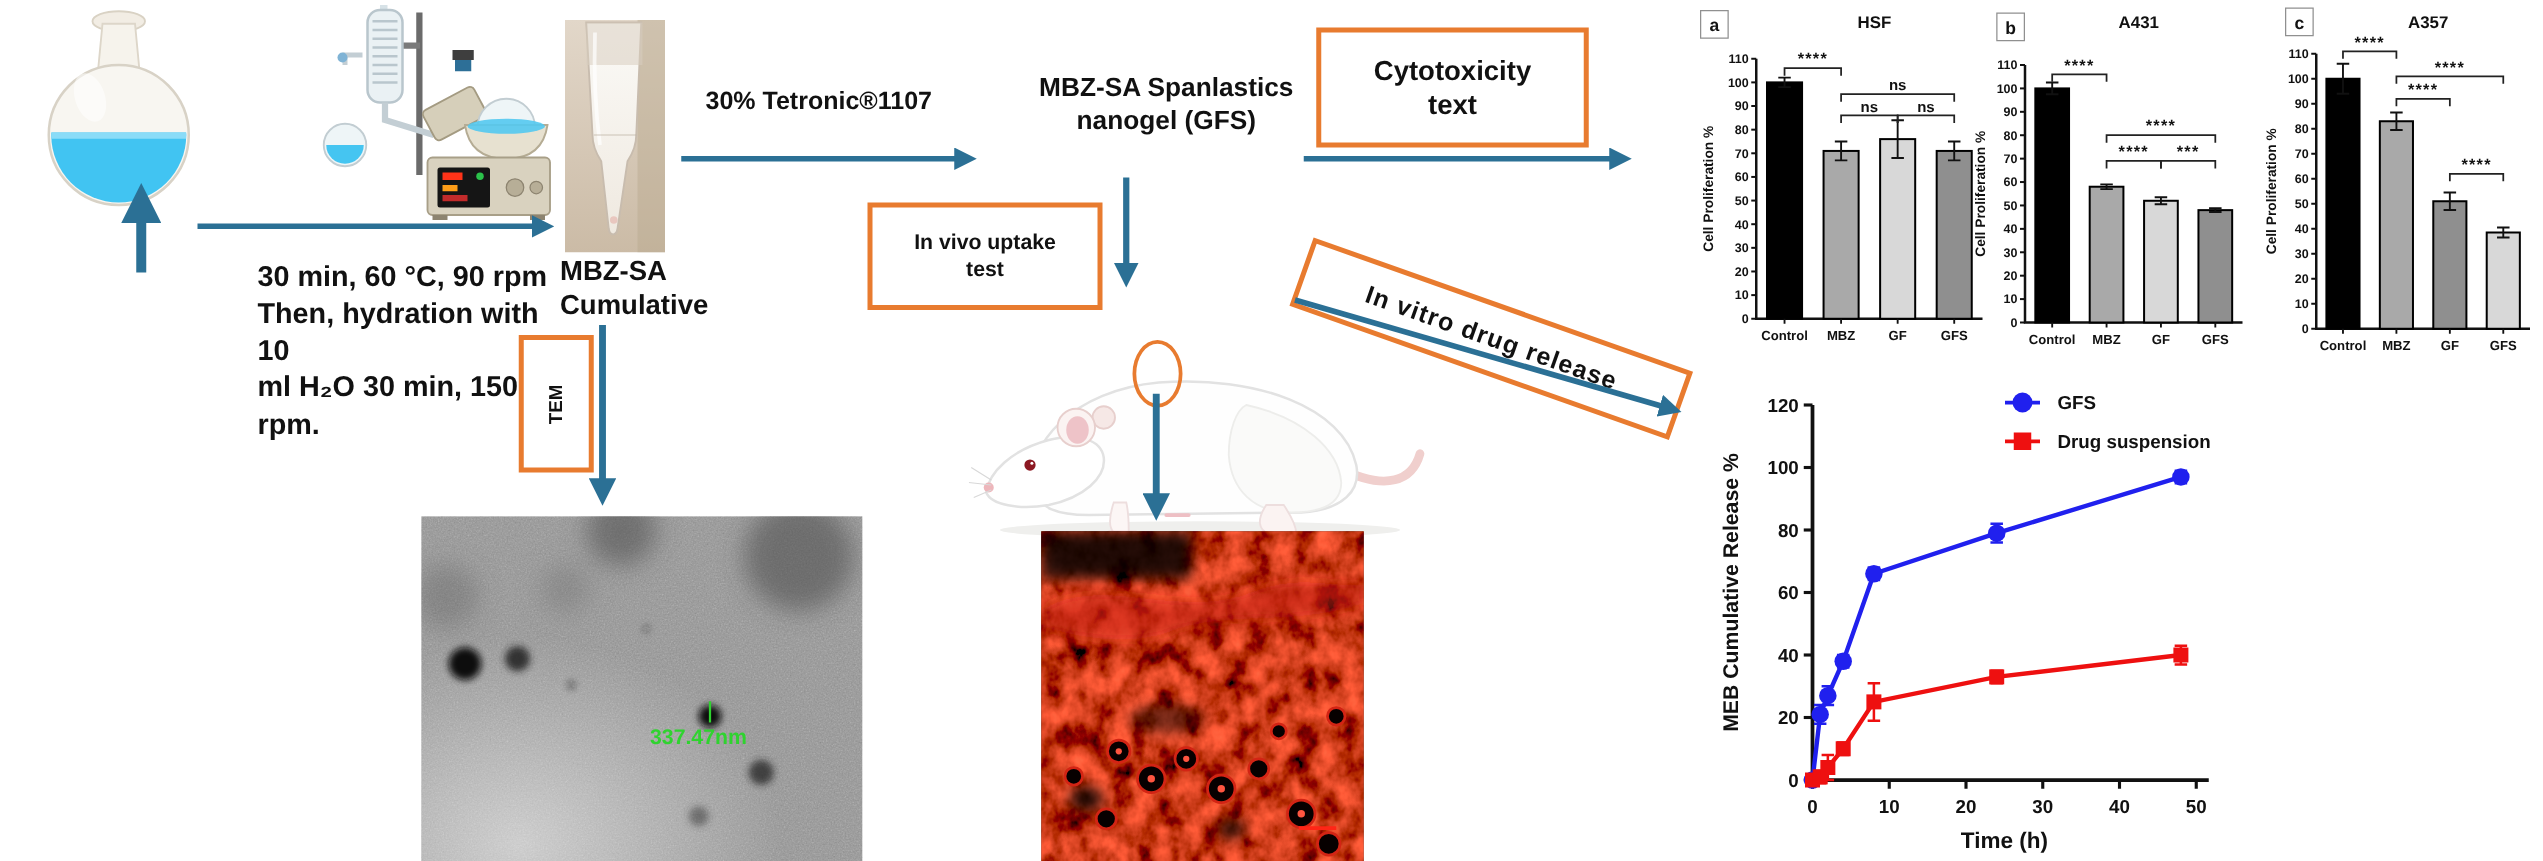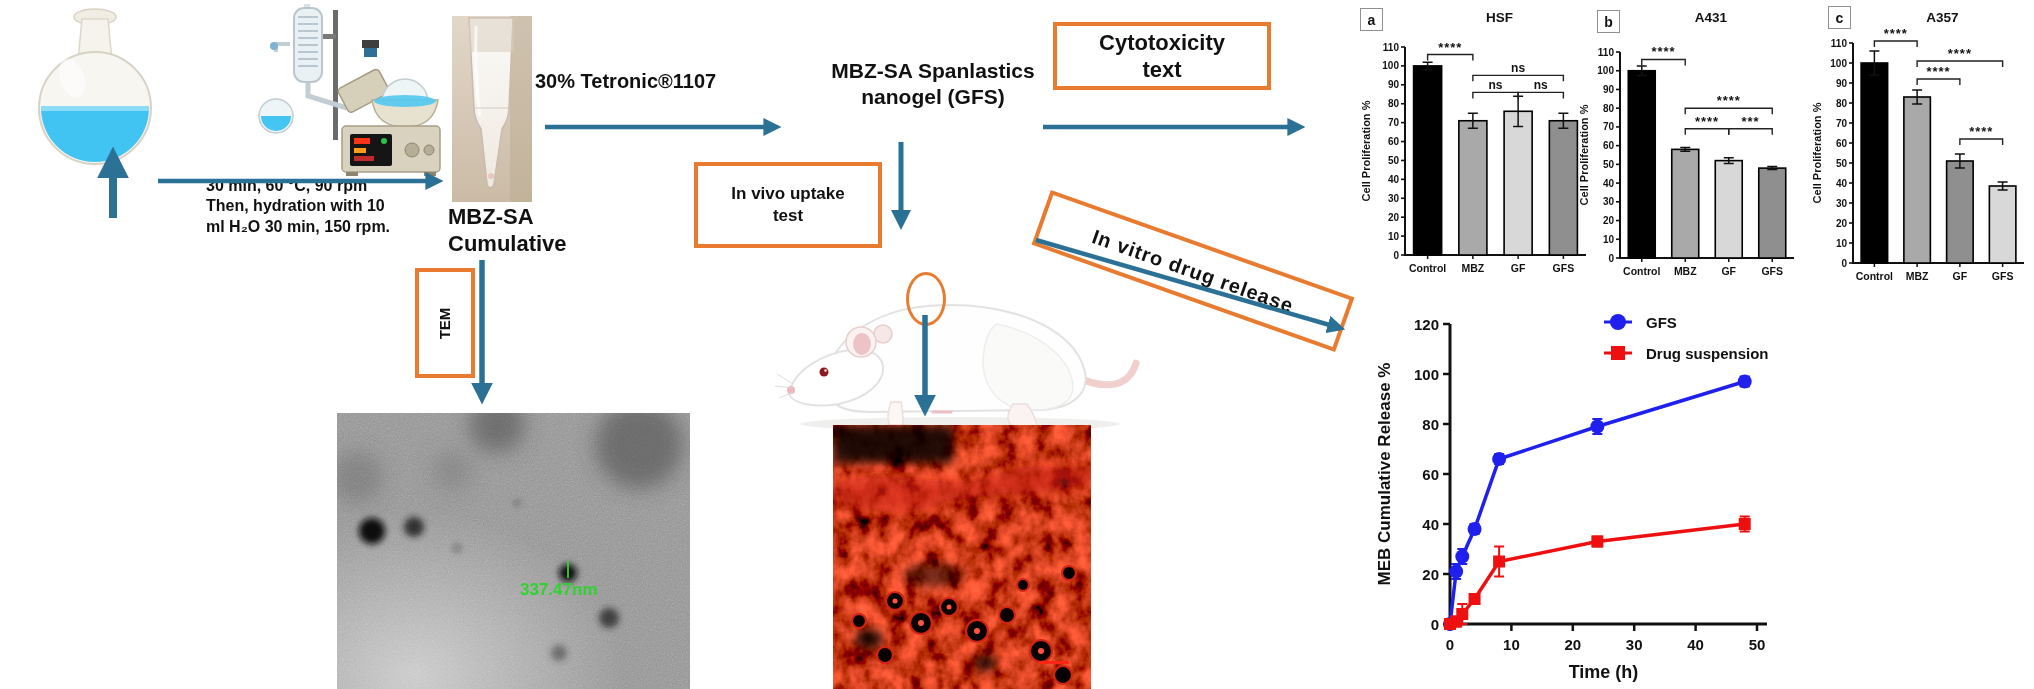--- a/index.html
+++ b/index.html
@@ -66,21 +66,21 @@
     <rect x="142" y="134" width="16" height="6" fill="#ff3318"></rect>
     <rect x="142" y="144" width="12" height="5" fill="#ff9d18"></rect>
     <circle cx="172" cy="137" r="3" fill="#2bc24a"></circle>
     <rect x="142" y="152" width="20" height="5" fill="#c22b2b"></rect>
     <circle cx="200" cy="146" r="7" fill="#b7ae97" stroke="#8d8470"></circle>
     <circle cx="217" cy="146" r="5" fill="#b7ae97" stroke="#8d8470"></circle>
     <rect x="134" y="168" width="12" height="4" fill="#8d8470"></rect>
     <rect x="212" y="168" width="12" height="4" fill="#8d8470"></rect>
   </svg>
 
-  <div class="abs txt" style="left:206px;top:176px;width:252px;font-size:16px;line-height:1.28">30 min, 60 °C, 90 rpm
+  <div class="abs txt" style="left:206px;top:207px;width:252px;font-size:23px;line-height:1.28">30 min, 60 °C, 90 rpm
 Then, hydration with 10
 ml H₂O 30 min, 150 rpm.</div>
 
   <svg class="abs" style="left:452px;top:16px" width="80" height="186" viewBox="0 0 80 186">
     <defs>
       <linearGradient id="tubebg" x1="0" y1="0" x2="0" y2="1">
         <stop offset="0" stop-color="#E2D7C9"></stop>
           <stop offset="1" stop-color="#CBBBA6"></stop>
       </linearGradient>
       <linearGradient id="milk" x1="0" y1="0" x2="0" y2="1">
@@ -136,26 +136,26 @@
       <circle cx="231" cy="160" r="9" fill="#101010"></circle>
       <circle cx="272" cy="205" r="10" fill="#222222" opacity="0.75"></circle>
       <circle cx="222" cy="240" r="8" fill="#333333" opacity="0.5"></circle>
       <circle cx="120" cy="135" r="3" fill="#222" opacity="0.6"></circle>
       <circle cx="180" cy="90" r="2.5" fill="#222" opacity="0.5"></circle>
     </g>
     <line x1="231" y1="148" x2="231" y2="165" stroke="#2FD32F" stroke-width="1.8"></line>
     <text x="183" y="182" font-size="17" font-weight="bold" fill="#2FD32F">337.47nm</text>
   </svg>
 
-  <div class="abs txt" style="left:535px;top:70px;width:240px;font-size:20px;">30% Tetronic®1107</div>
+  <div class="abs txt" style="left:535px;top:70px;width:240px;font-size:20px;text-align:center">30% Tetronic®1107</div>
 
   <div class="abs txt" style="left:803px;top:58px;width:260px;font-size:21px;text-align:center;line-height:1.25">MBZ-SA Spanlastics
 nanogel (GFS)</div>
 
-  <div class="abs obox" style="left:1053px;top:22px;width:218px;height:68px;font-size:22px;line-height:1.25">Cytotoxicity
+  <div class="abs obox" style="left:1053px;top:22px;width:218px;height:96px;font-size:22px;line-height:1.25">Cytotoxicity
 text</div>
 
   <div class="abs obox" style="left:694px;top:162px;width:188px;height:86px;font-size:17px;line-height:1.3">In vivo uptake
 test</div>
 
   <div class="abs obox" style="left:1032px;top:242px;width:322px;height:58px;font-size:20px;letter-spacing:1px;transform:rotate(19.5deg)">In vitro drug release</div>
 
   <svg class="abs" style="left:775px;top:264px" width="368" height="172" viewBox="0 0 368 172">
     <ellipse cx="185" cy="160" rx="160" ry="7" fill="#efefed"></ellipse>
     <path d="M295 110 C335 130 355 120 361 99" stroke="#f0cfcd" stroke-width="7" fill="none" stroke-linecap="round"></path>

